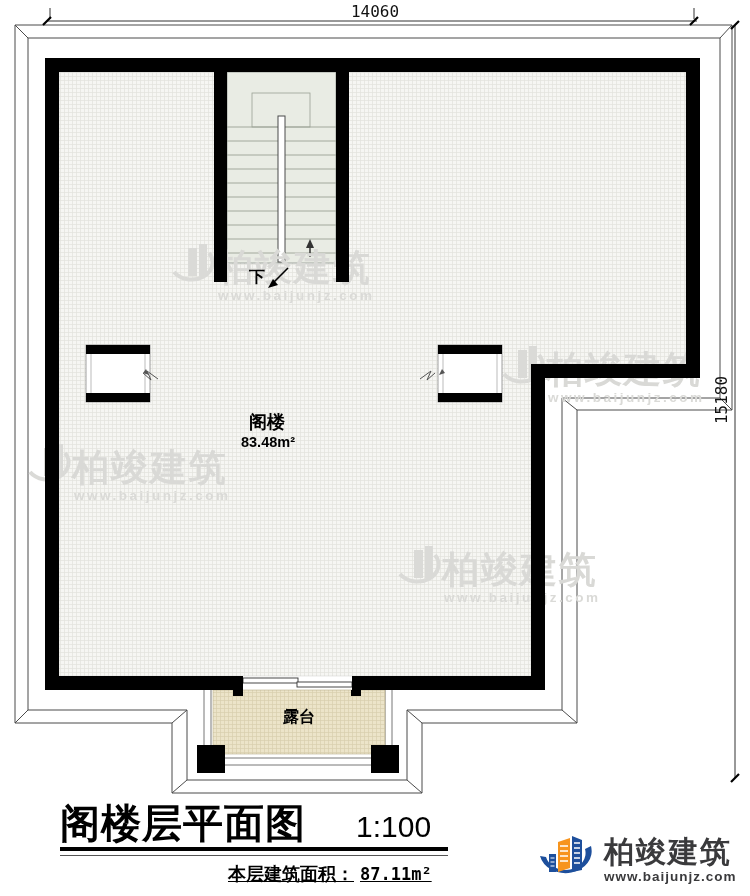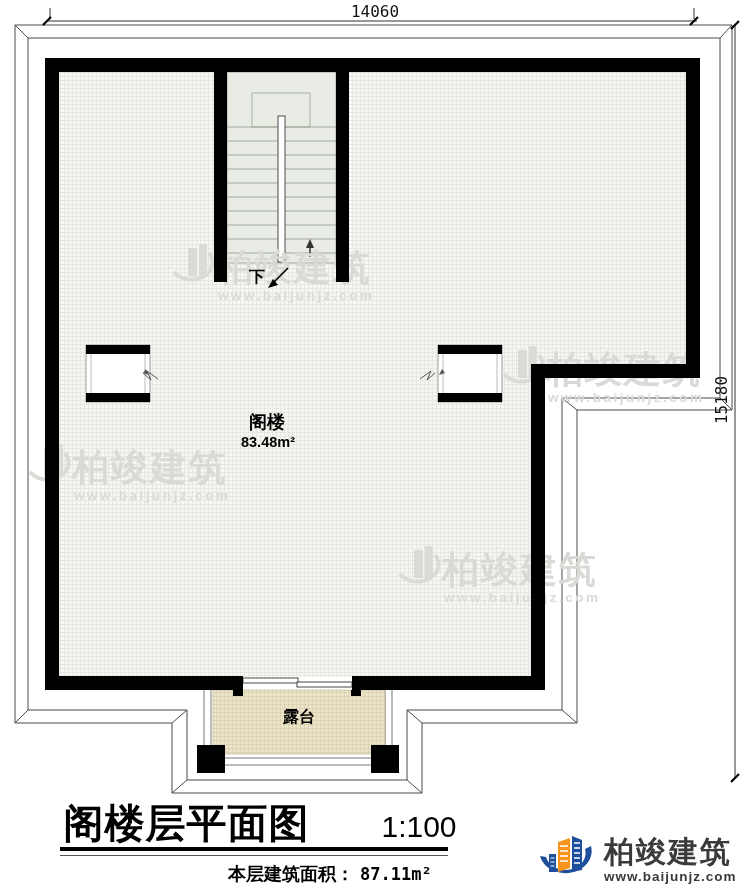--- a/index.html
+++ b/index.html
@@ -6,26 +6,26 @@
   .page{position:relative;width:750px;height:896px;background:#fff;overflow:hidden;
         font-family:"Liberation Sans",sans-serif;}
   svg text{font-family:"Liberation Sans",sans-serif;}
   .dimtxt{font-family:"DejaVu Sans Mono",monospace;font-size:16px;fill:#111;}
   .roomname{font-size:18px;font-weight:bold;fill:#000;}
   .roomarea{font-size:14.5px;font-weight:bold;fill:#000;}
   .smalllbl{font-size:16px;font-weight:bold;fill:#000;}
   .wm-brand{font-size:37px;font-weight:bold;fill:#d9d9d6;letter-spacing:2px;}
   .wm-url{font-size:13.5px;font-weight:bold;fill:#dadad7;letter-spacing:2.5px;}
   .titleblock{position:absolute;left:60px;top:802px;width:400px;}
-  .title-row{display:flex;align-items:baseline;gap:24px;justify-content:center;}
+  .title-row{display:flex;align-items:baseline;gap:2px;}
   .title-main{font-size:40px;font-weight:bold;color:#000;letter-spacing:1px;line-height:1.05;}
   .title-scale{font-size:30px;font-weight:500;color:#000;margin-left:48px;}
   .rule-thick{position:absolute;left:60px;top:847px;width:388px;height:4px;background:#000;}
   .rule-thin{position:absolute;left:60px;top:855px;width:388px;height:1px;background:#555;}
-  .area-row{position:absolute;left:228px;top:862px;font-size:18px;font-weight:600;color:#000;}
+  .area-row{position:absolute;left:228px;top:862px;font-size:18px;font-weight:600;color:#000;text-decoration:underline;}
   .area-row .val{font-family:"DejaVu Sans Mono",monospace;font-weight:700;margin-left:6px;font-size:17px;}
   .logo{position:absolute;left:534px;top:830px;display:flex;align-items:center;gap:8px;}
   .logo-text{display:flex;flex-direction:column;}
   .logo-brand{font-size:30px;font-weight:800;color:#3a3a3c;letter-spacing:2px;line-height:1.1;}
   .logo-url{font-size:13.5px;font-weight:800;color:#3a3a3c;letter-spacing:1px;margin-top:1px;}
 </style>
 </head>
 <body>
 
 <div class="page">

